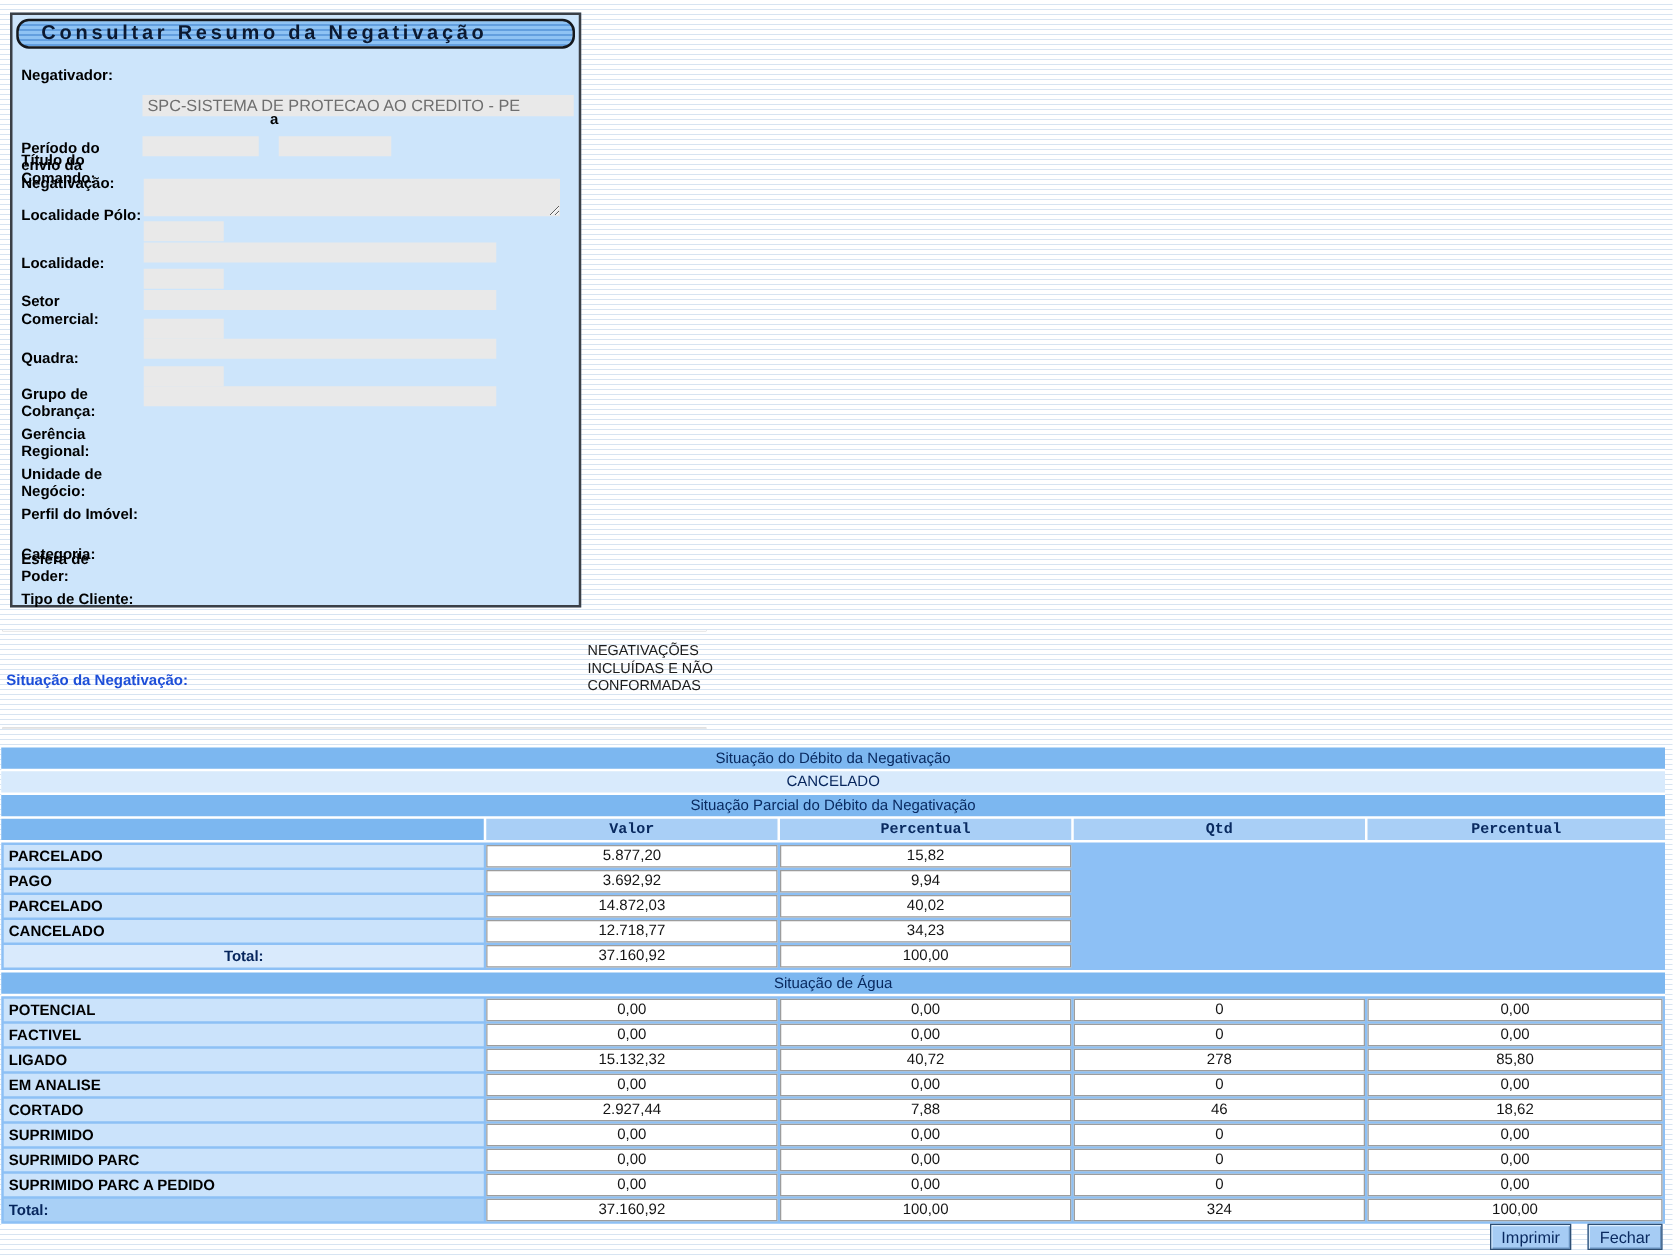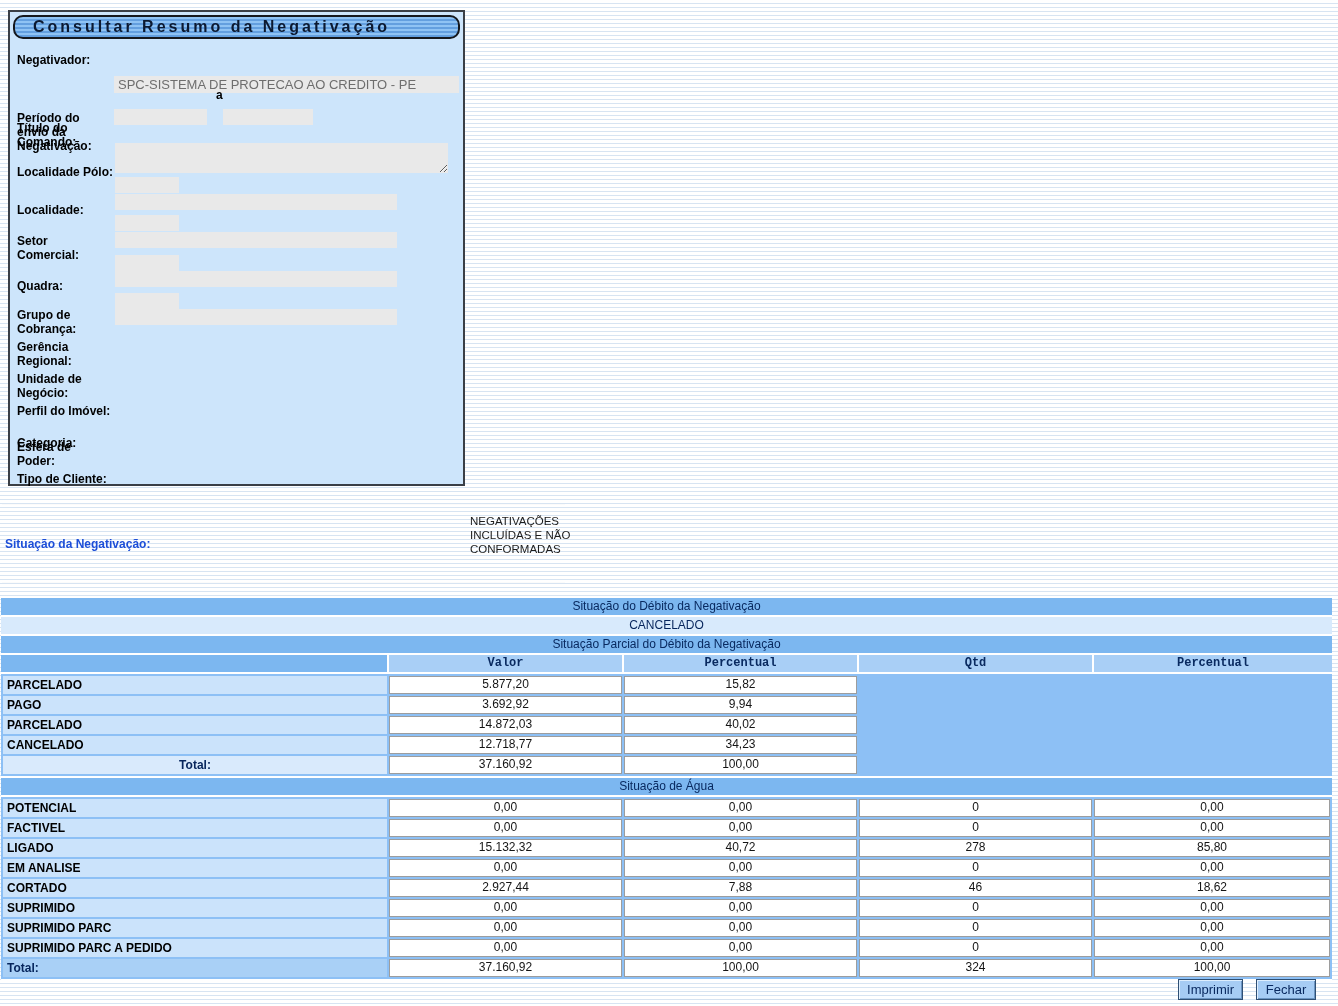--- a/index.html
+++ b/index.html
@@ -72,21 +72,21 @@
   .val {
     flex:0 0 233px; background:#ffffff; border:1px solid #9d9d9d;
     font-size:12px; color:#141414; text-align:center; line-height:15px;
   }
   .blank { flex:0 0 233px; }
   .val.last, .blank.last { flex:1 1 auto; }
   .total1 .lbl { background:#d9eafc; text-align:center; padding-left:0; color:#06255c; }
   .total2 .lbl { background:#a9d0f6; color:#06255c; }
 
   
-  .btns { position:absolute; top:979px; right:22px; display:flex; gap:13px; }
+  .btns { position:absolute; top:979px; right:8px; display:flex; gap:13px; }
   .btn {
     height:21px; min-width:60px; padding:1px 8px 2px;
     font-family:"Liberation Sans",sans-serif; font-size:13px; color:#0a2a60;
     background:#a6ccf4; border:1px solid #2f4f73;
     box-shadow:inset 1px 1px 0 #ddeefe, inset -1px -1px 0 #6a94c2;
     cursor:pointer;
   }
 </style>
 </head>
 <body>

